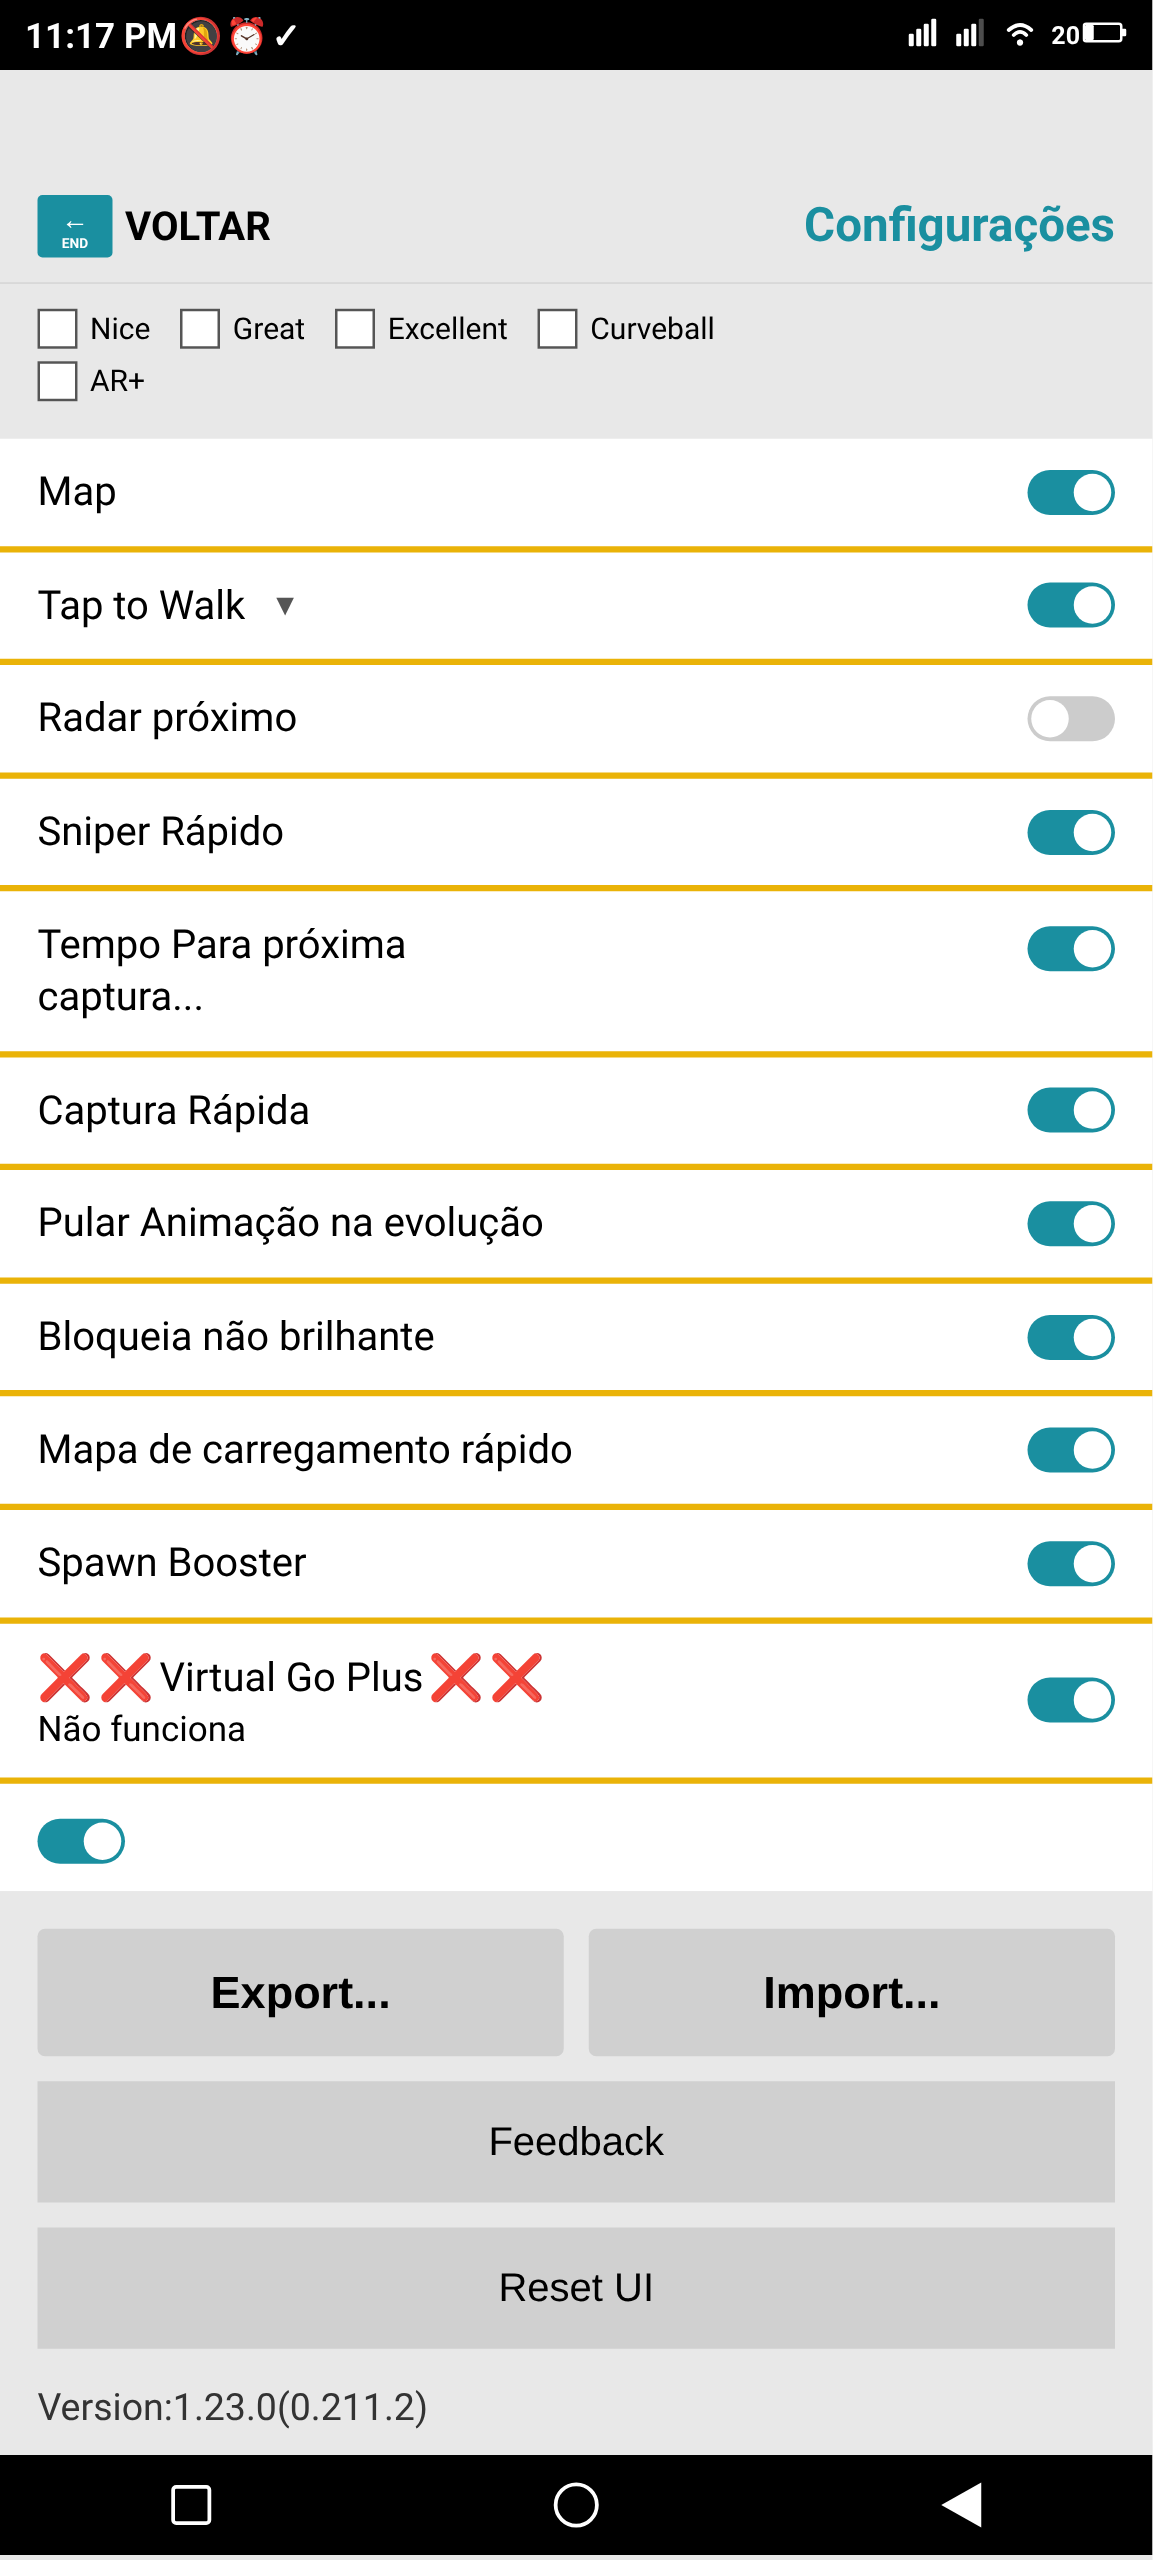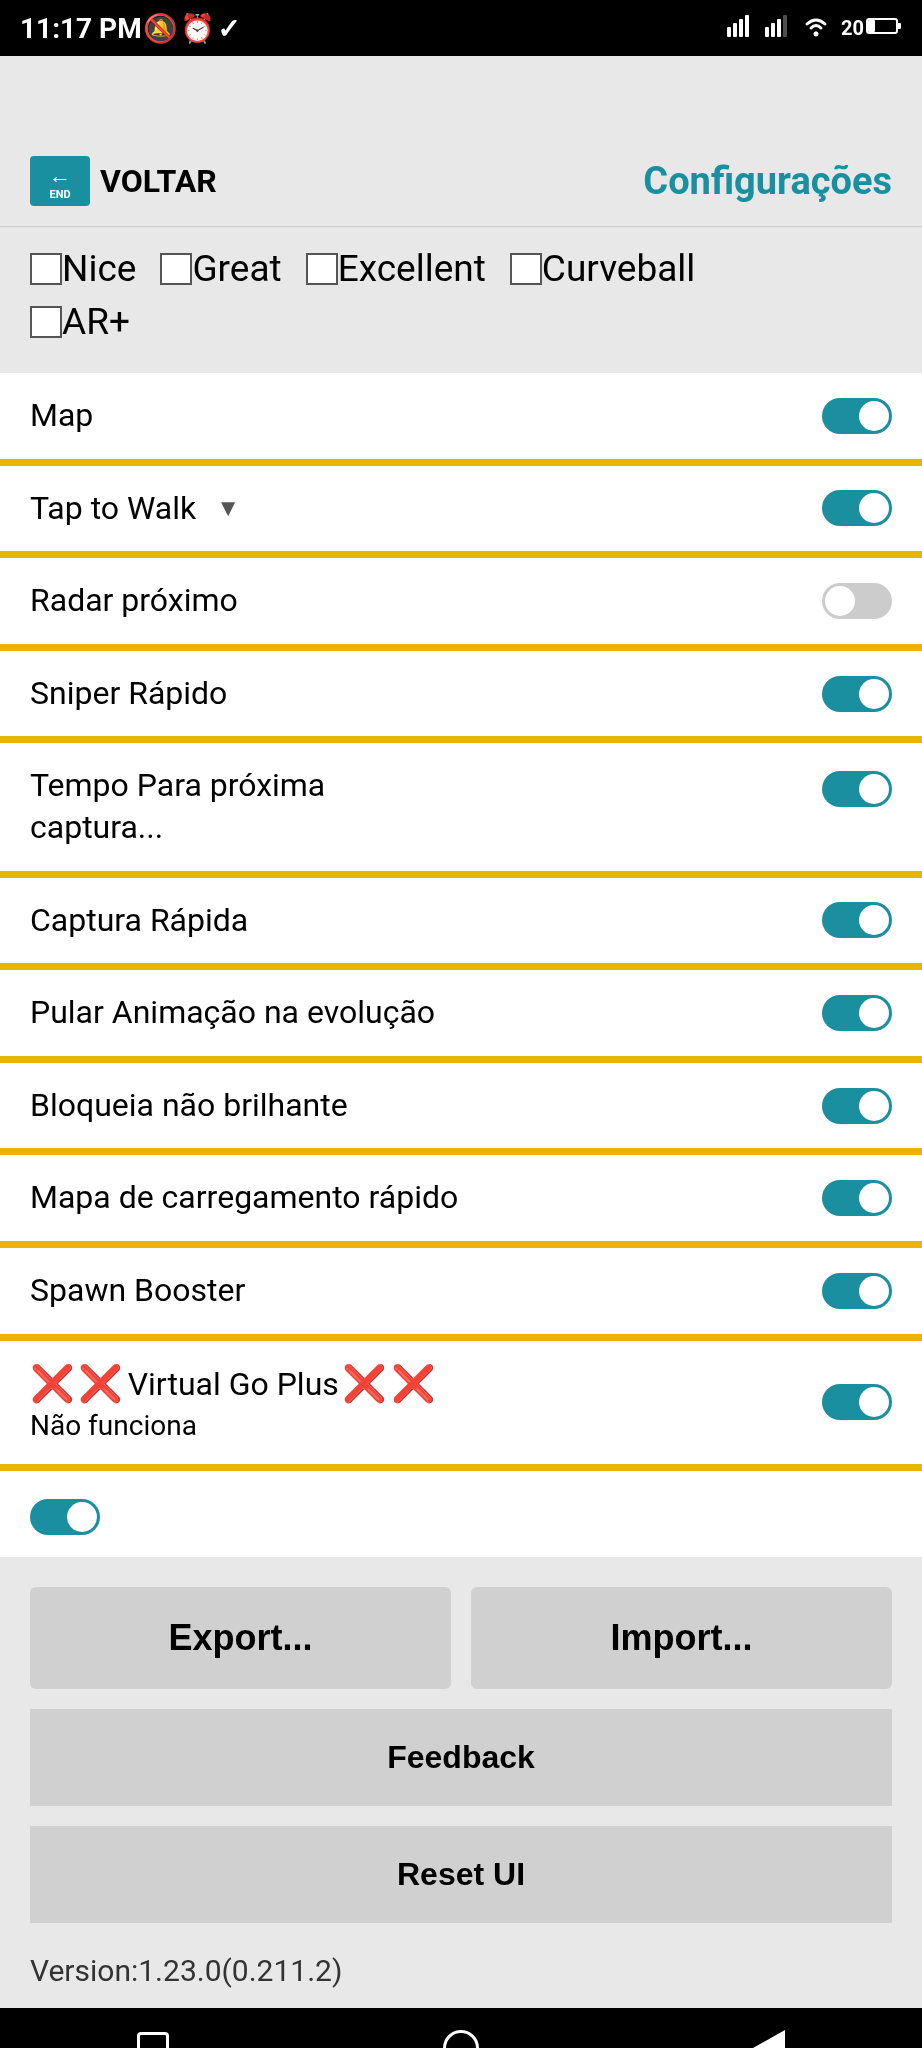--- a/index.html
+++ b/index.html
@@ -80,40 +80,41 @@
     .checkbox-row {
       display: flex;
       align-items: center;
       gap: 24px;
       flex-wrap: wrap;
       margin-bottom: 10px;
     }
     .checkbox-item {
       display: flex;
       align-items: center;
-      font-size: 37px;
+      gap: 10px;
+      font-size: 24px;
     }
     .checkbox-box {
       width: 32px;
       height: 32px;
       border: 2px solid #555;
       background: #fff;
       flex-shrink: 0;
     }
 
     
     .settings-list {
       background: #fff;
     }
     .setting-row {
       display: flex;
       align-items: center;
       justify-content: space-between;
       padding: 22px 30px;
-      border-bottom: 7px solid #eab308;
+      border-bottom: 5px solid #eab308;
       min-height: 80px;
     }
     .setting-row:last-child { border-bottom: none; }
     .setting-label {
       font-size: 32px;
       color: #000;
       flex: 1;
       display: flex;
       align-items: center;
       gap: 10px;
@@ -192,21 +193,21 @@
       cursor: pointer;
       text-align: center;
     }
     .btn-full {
       width: 100%;
       background: #d0d0d0;
       border: none;
       border-radius: 0;
       padding: 30px 20px;
       font-size: 32px;
-      font-weight: bold;
+      font-weight: normal;
       color: #000;
       cursor: pointer;
       text-align: center;
       margin-bottom: 20px;
     }
     .version-text {
       font-size: 30px;
       color: #333;
       margin-top: 10px;
     }

